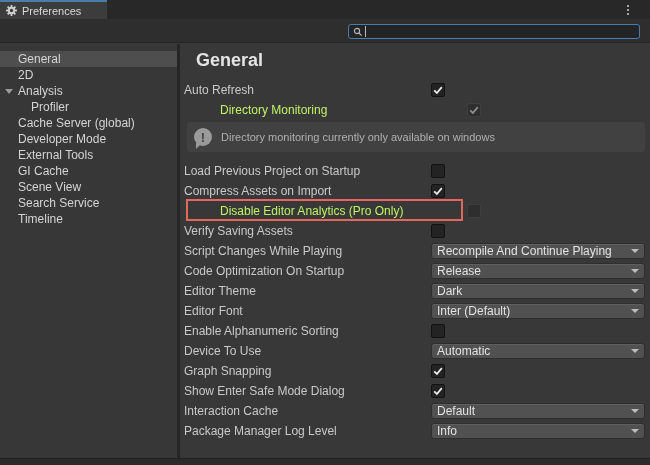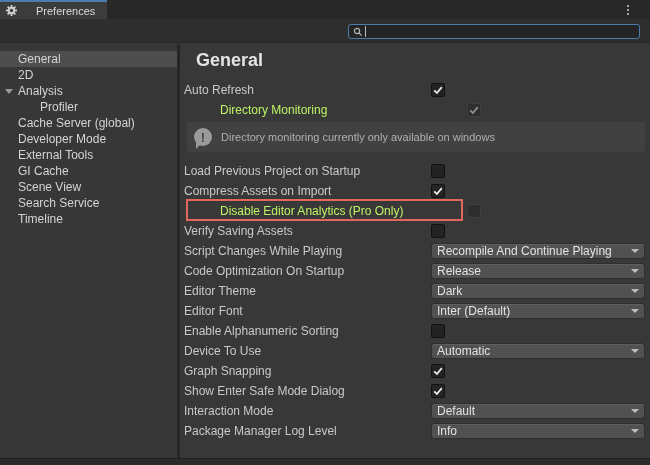--- a/index.html
+++ b/index.html
@@ -9,21 +9,21 @@
     background:#383838;
     overflow:hidden;
   }
   .window { position:relative; width:650px; height:465px; background:#383838; }
 
   
   .tabbar { position:absolute; top:0; left:0; right:0; height:19px; background:#282828; }
   .tab {
     position:absolute; left:0; top:0; width:107px; height:19px;
     background:#3c3c3c; border-top:2px solid #4b7dab;
-    display:flex; align-items:center; gap:19px; padding-left:6px;
+    display:flex; align-items:center; gap:5px; padding-left:6px;
     font-size:11px; color:#dadada; cursor:default;
   }
   .kebab {
     position:absolute; right:17px; top:4px; width:10px; height:12px;
     display:flex; flex-direction:column; align-items:center; justify-content:center; gap:2px;
     cursor:pointer;
   }
   .kebab i { width:2px; height:2px; background:#cfcfcf; border-radius:50%; }
 
   
@@ -37,21 +37,21 @@
   .searchbox .caret { width:1px; height:11px; background:#b9b9b9; margin-left:1px; }
 
   
   .sidebar { position:absolute; top:44px; left:0; width:177px; bottom:7px; background:#373737; padding-top:7px; }
   .side-item {
     position:relative; height:16px; line-height:16px;
     font-size:12px; color:#d4d4d4; padding-left:18px;
     white-space:nowrap; cursor:pointer;
   }
   .side-item.selected { background:#4e4e4e; }
-  .side-item.child { padding-left:40px; }
+  .side-item.child { padding-left:31px; }
   .side-item .tri {
     position:absolute; left:5px; top:6px; width:0; height:0;
     border-left:4px solid transparent; border-right:4px solid transparent;
     border-top:5px solid #9a9a9a;
   }
 
   
   .main {
     position:absolute; left:177px; top:44px; right:0; bottom:7px;
     background:#383838; border-left:3px solid #262626;
@@ -259,21 +259,21 @@
         </div>
         <div class="row">
           <span class="label">Show Enter Safe Mode Dialog</span>
           <div class="checkbox">
             <svg width="12" height="12" viewBox="0 0 12 12">
               <path d="M2.2 6.4 L4.9 9 L9.8 3.2" fill="none" stroke="#eaeaea" stroke-width="1.8"></path>
             </svg>
           </div>
         </div>
         <div class="row">
-          <span class="label">Interaction Mode</span>
+          <span class="label">Interaction Cache</span>
           <div class="dropdown">
             <span>Default</span>
             <span class="dd-arrow"></span>
           </div>
         </div>
         <div class="row">
           <span class="label">Package Manager Log Level</span>
           <div class="dropdown">
             <span>Info</span>
             <span class="dd-arrow"></span>

